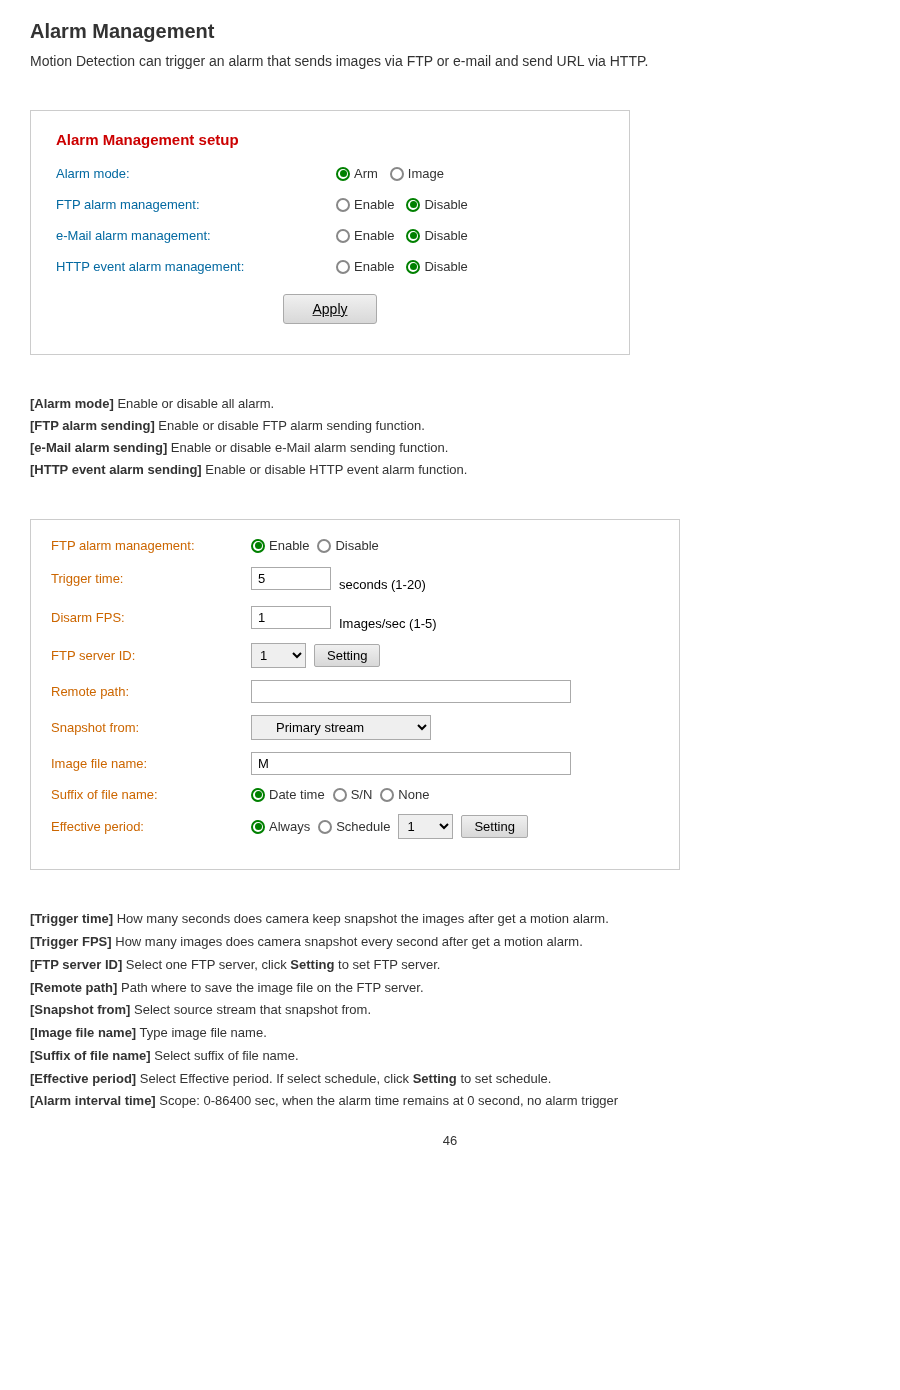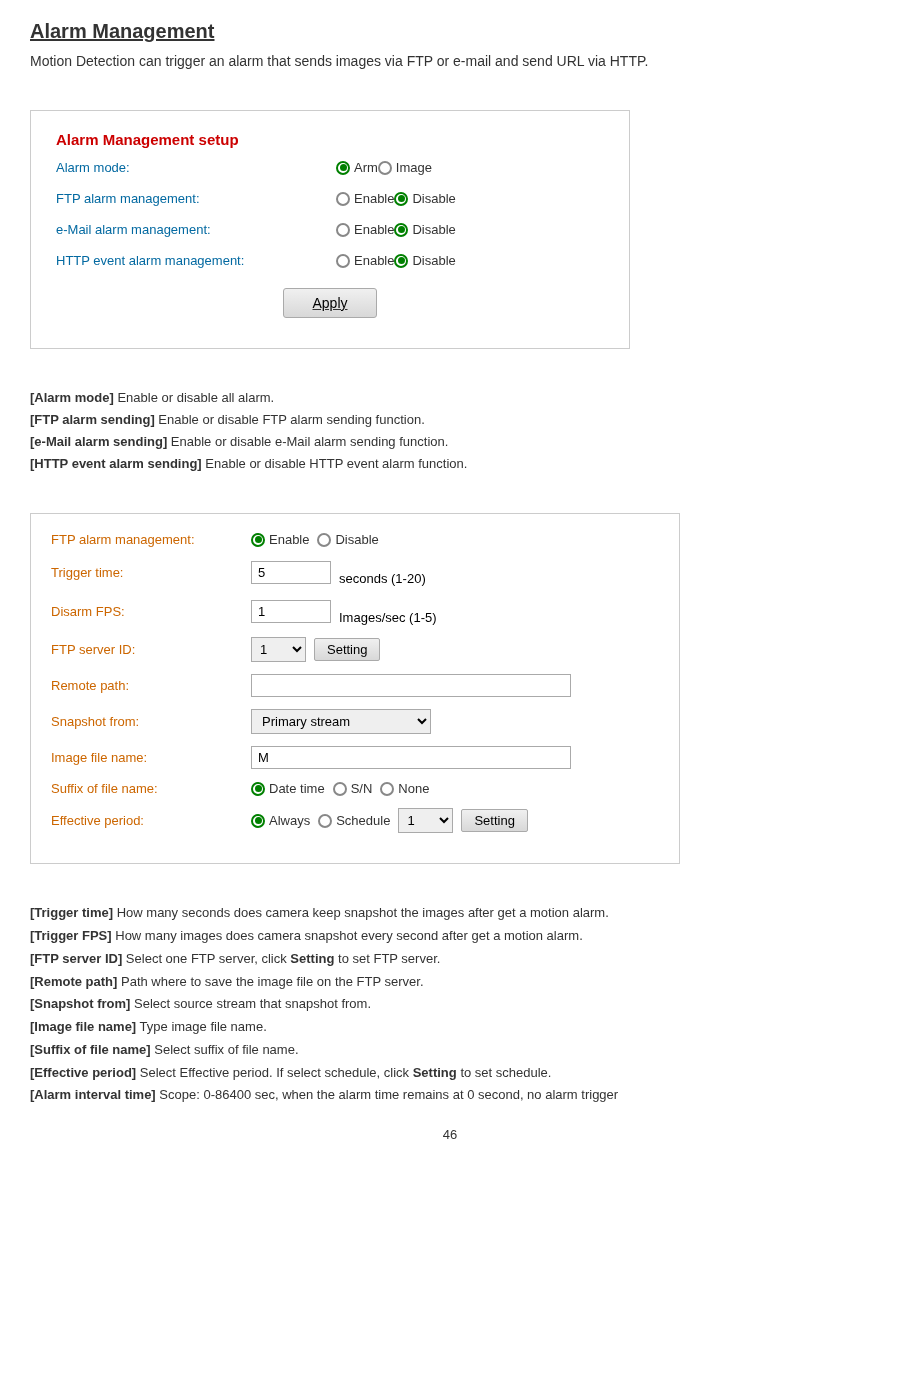--- a/index.html
+++ b/index.html
@@ -9,53 +9,52 @@
       color: #333;
       background: #fff;
       padding: 20px 30px;
       width: 900px;
       min-height: 1390px;
     }
     h1 {
       font-size: 20px;
       font-weight: bold;
       margin-bottom: 10px;
-      text-decoration: underline;
     }
     .intro-text {
       font-size: 14px;
       margin-bottom: 25px;
     }
     .setup-box {
       border: 1px solid #ccc;
       padding: 20px 25px;
       margin-bottom: 20px;
       display: inline-block;
       min-width: 600px;
     }
     .setup-title {
       color: #cc0000;
       font-weight: bold;
       font-size: 15px;
-      margin-bottom: 12px;
+      margin-bottom: 18px;
     }
     .form-row {
       display: flex;
       align-items: center;
       margin-bottom: 16px;
     }
     .form-label {
       width: 280px;
       color: #0369a1;
       font-size: 13px;
     }
     .radio-group {
       display: flex;
       align-items: flex-end;
-      gap: 0;
+      gap: 12px;
     }
     .radio-item {
       display: flex;
       align-items: center;
       gap: 4px;
       font-size: 13px;
     }
     .radio-circle {
       width: 14px;
       height: 14px;
@@ -145,21 +144,21 @@
     .setting-btn {
       background: linear-gradient(to bottom, #f0f0f0, #d8d8d8);
       border: 1px solid #aaa;
       padding: 3px 12px;
       font-size: 13px;
       cursor: pointer;
       border-radius: 2px;
     }
     .snapshot-select {
       border: 1px solid #aaa;
-      padding: 3px 6px;
+      padding: 3px 20px;
       font-size: 13px;
       width: 180px;
     }
     .page-number {
       text-align: center;
       margin-top: 20px;
       font-size: 13px;
     }
     .bottom-description {
       margin-top: 18px;

